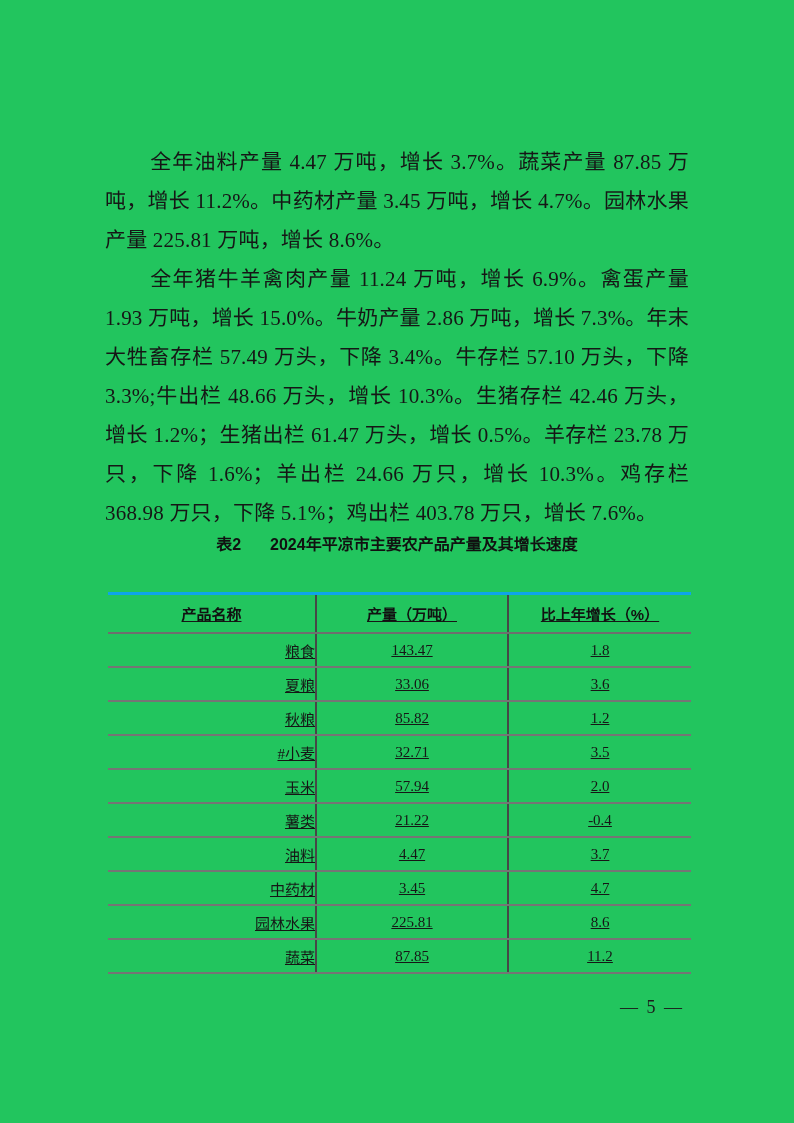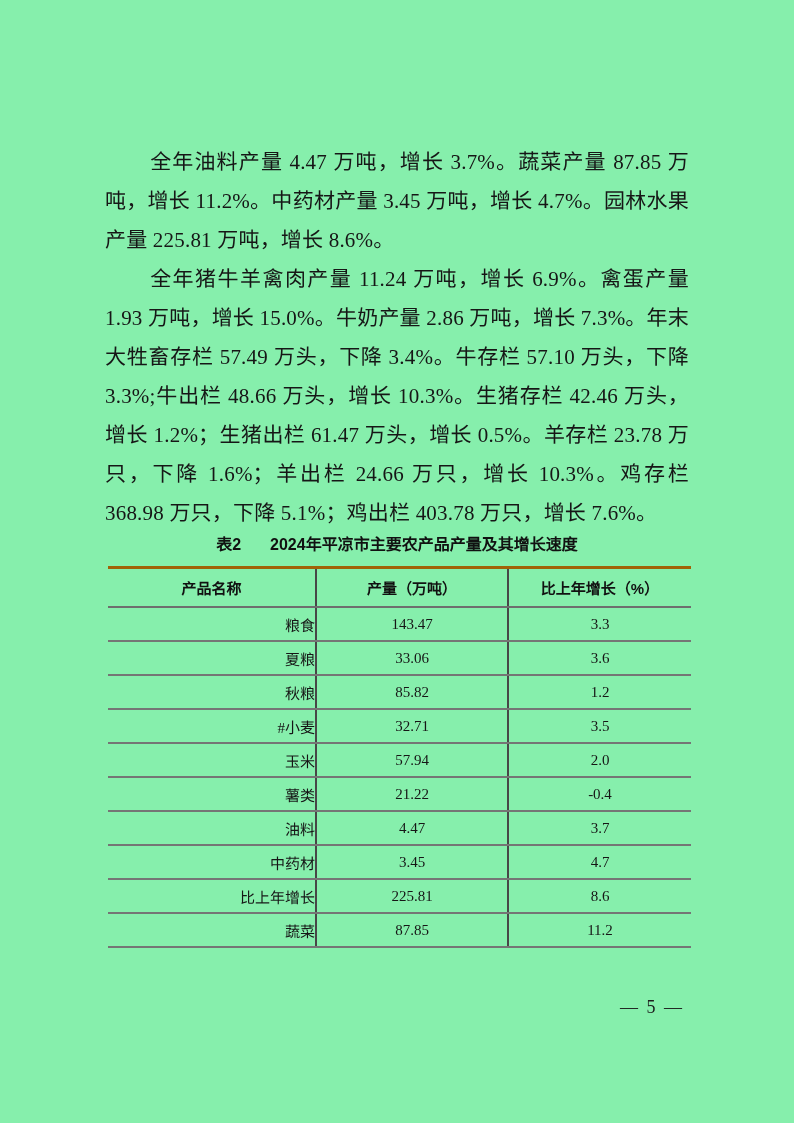--- a/index.html
+++ b/index.html
@@ -1,20 +1,20 @@
 <!DOCTYPE html>
 <html lang="zh-CN"><head>
 <meta charset="utf-8">
 <style>
   html, body { margin: 0; padding: 0; background: #ffffff; }
   .page {
     position: relative;
     width: 794px;
     height: 1123px;
-    background: #86efac;
+    background: #22c55e;
     overflow: hidden;
     font-family: "Liberation Serif", "DejaVu Serif", serif;
     color: #161616;
   }
   
   .body-text {
     position: absolute;
     left: 105px;
     top: 143px;
     width: 584px;
@@ -38,25 +38,26 @@
     font-weight: 700;
     font-size: 16px;
     color: #111;
     white-space: nowrap;
   }
   .caption-label { margin-right: 1.8em; }
   
   table.products {
     position: absolute;
     left: 108px;
-    top: 566px;
+    top: 592px;
     width: 579px;
     border-collapse: collapse;
     table-layout: fixed;
-    border-top: 3px solid #a16207;
+    border-top: 3px solid #0ea5e9;
+    text-decoration: underline;
   }
   table.products th {
     font-family: "Liberation Sans", "DejaVu Sans", sans-serif;
     font-weight: 700;
     font-size: 15px;
     color: #111;
     height: 37px;
     text-align: center;
     vertical-align: middle;
     border-bottom: 2px solid #6e6e6e;
@@ -110,21 +111,21 @@
       <tr>
         <th class="col-name sep-r">产品名称</th>
         <th class="col-output sep-r">产量（万吨）</th>
         <th class="col-growth">比上年增长（%）</th>
       </tr>
     </thead>
     <tbody>
         <tr>
           <td class="cell-name col-name sep-r indent-0">粮食</td>
           <td class="cell-num col-output sep-r">143.47</td>
-          <td class="cell-num col-growth">3.3</td>
+          <td class="cell-num col-growth">1.8</td>
         </tr>
         <tr>
           <td class="cell-name col-name sep-r indent-1">夏粮</td>
           <td class="cell-num col-output sep-r">33.06</td>
           <td class="cell-num col-growth">3.6</td>
         </tr>
         <tr>
           <td class="cell-name col-name sep-r indent-1">秋粮</td>
           <td class="cell-num col-output sep-r">85.82</td>
           <td class="cell-num col-growth">1.2</td>
@@ -148,21 +149,21 @@
           <td class="cell-name col-name sep-r indent-0">油料</td>
           <td class="cell-num col-output sep-r">4.47</td>
           <td class="cell-num col-growth">3.7</td>
         </tr>
         <tr>
           <td class="cell-name col-name sep-r indent-0">中药材</td>
           <td class="cell-num col-output sep-r">3.45</td>
           <td class="cell-num col-growth">4.7</td>
         </tr>
         <tr>
-          <td class="cell-name col-name sep-r indent-0">比上年增长</td>
+          <td class="cell-name col-name sep-r indent-0">园林水果</td>
           <td class="cell-num col-output sep-r">225.81</td>
           <td class="cell-num col-growth">8.6</td>
         </tr>
         <tr>
           <td class="cell-name col-name sep-r indent-0">蔬菜</td>
           <td class="cell-num col-output sep-r">87.85</td>
           <td class="cell-num col-growth">11.2</td>
         </tr>
       </tbody>
   </table>

